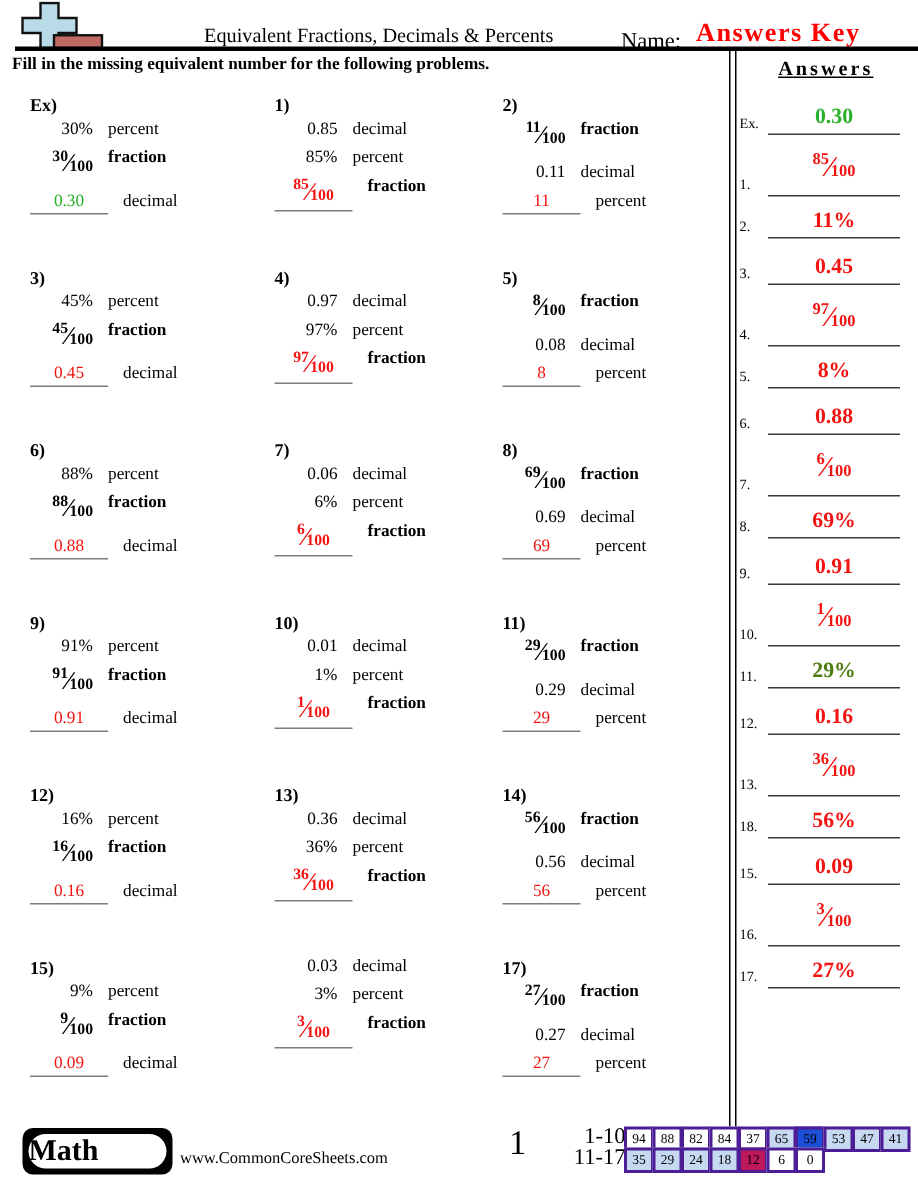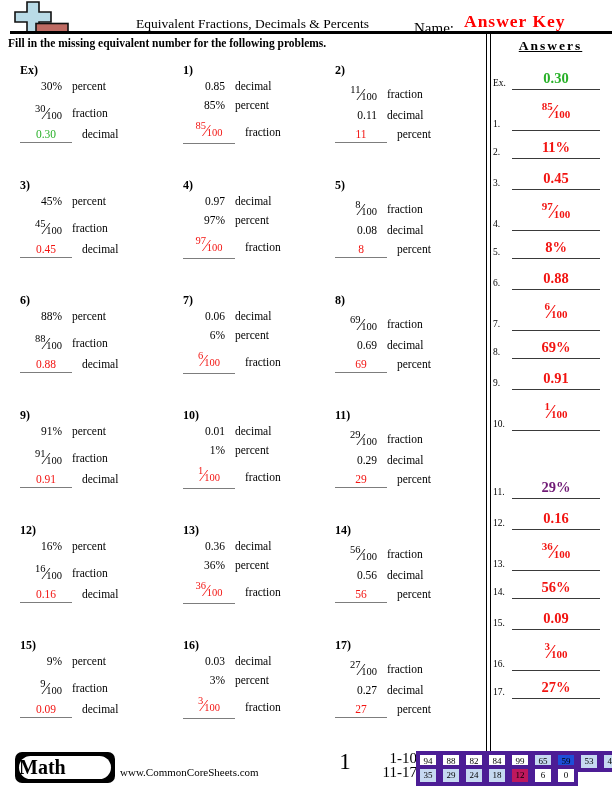--- a/index.html
+++ b/index.html
@@ -17,21 +17,21 @@
   
   .divider { position:absolute; left:486px; top:34px; height:717px; width:3px;
     border-left:1.5px solid #000; border-right:1.5px solid #000; }
   
   .problems { position:absolute; left:20px; top:61px; width:462px;
     display:grid; grid-template-columns:163px 152px 147px; grid-auto-rows:115px; }
   .problem { display:flex;flex-direction:column; }
   .pnum { width:27px; font-weight:bold; font-size:12px; padding-top:2px; }
   .pbody { flex:1; padding-top:2px; }
   .pline { display:flex; align-items:baseline; min-height:19px; }
-  .pline.fline { align-items:center; height:29px; min-height:29px; }
+  .pline.fline { align-items:flex-start; height:29px; min-height:29px;font-weight:bold; }
   .pval { width:42px; text-align:right; font-size:11.5px; white-space:nowrap; }
   .pval.ans { width:52px; text-align:center; border-bottom:1.6px solid #7d7d7d; padding-bottom:2px; }
   .plabel { margin-left:10px; font-size:11.5px; }
   .fline .plabel { padding-bottom:1px; }
   
   .frac { white-space:nowrap; display:inline-block; }
   .frac .fn { font-size:10.5px; position:relative; top:-7px; }
   .frac .fs { font-size:17px; margin:0 -1px; }
   .frac .fd { font-size:10.5px; position:relative; top:0; }
   
@@ -51,37 +51,37 @@
   .math-badge { position:absolute; left:15px; top:752px; width:100px; height:31px;
     background:#000; border-radius:7px; }
   .math-pill { position:absolute; left:4px; top:4px; right:4px; bottom:4px; background:#fff;
     border-radius:14px; text-align:left; font-size:20px; font-weight:bold; line-height:23px; }
   .website { position:absolute; left:120px; top:766px; font-size:11px; }
   .page-num { position:absolute; left:330px; top:749px; width:30px; text-align:center; font-size:23px; }
   .score { position:absolute; left:372px; top:751px; }
   .score-row { display:flex; height:15px; }
   .score-row + .score-row { margin-top:-1px; }
   .score-label { width:45px; text-align:right; padding-right:0; font-size:15px; line-height:15px; }
-  .score-cell { width:16px; height:13px; border:4px solid #4c1d95; margin-left:-1px;
+  .score-cell { width:16px; height:13px; border:2px solid #4c1d95; margin-left:-1px;
     text-align:center; line-height:13px; font-size:9px; background:#fff; }
 </style>
 </head>
 <body>
 
 <div class="page">
 
   <div class="logo">
     <svg width="58" height="34" viewBox="0 0 58 34">
       <path d="M14,1 L26,1 L26,11 L38,11 L38,21 L26,21 L26,31 L14,31 L14,21 L2,21 L2,11 L14,11 Z" fill="#b9dbe7" stroke="#111" stroke-width="1.6"></path>
       <rect x="23" y="22.5" width="32" height="8.5" fill="#bf6b63" stroke="#111" stroke-width="1.6"></rect>
     </svg>
   </div>
   <div class="title">Equivalent Fractions, Decimals &amp; Percents</div>
   <span class="name-label">Name:</span>
-  <span class="answer-key" style="color:#f00;">Answer Key</span>
+  <span class="answer-key" style="color:#f00;">Answers Key</span>
   <div class="header-line"></div>
   <div class="instruction">Fill in the missing equivalent number for the following problems.</div>
 
   <div class="problems">
       <div class="problem">
         <div class="pnum">Ex)</div>
         <div class="pbody">
           <div class="pline">
             <span class="pval">30%</span>
             <span class="plabel">percent</span>
@@ -345,21 +345,20 @@
             <span class="pval"><span class="frac"><span class="fn">9</span><span class="fs">⁄</span><span class="fd">100</span></span></span>
             <span class="plabel">fraction</span>
           </div>
           <div class="pline">
             <span class="pval ans" style="color: rgb(242, 20, 17);">0.09</span>
             <span class="plabel">decimal</span>
           </div>
         </div>
       </div>
       <div class="problem">
-        <div class="pnum">16)</div>
         <div class="pbody">
           <div class="pline">
             <span class="pval">0.03</span>
             <span class="plabel">decimal</span>
           </div>
           <div class="pline">
             <span class="pval">3%</span>
             <span class="plabel">percent</span>
           </div>
           <div class="pline fline">
@@ -430,32 +429,32 @@
         <div class="ans-item">
           <span class="ans-id">9.</span>
           <span class="ans-val" style="color: rgb(242, 20, 17);">0.91</span>
         </div>
         <div class="ans-item frac-item">
           <span class="ans-id">10.</span>
           <span class="ans-val" style="color: rgb(242, 20, 17);"><span class="frac"><span class="fn">1</span><span class="fs">⁄</span><span class="fd">100</span></span></span>
         </div>
         <div class="ans-item">
           <span class="ans-id">11.</span>
-          <span class="ans-val" style="color: #701a75; margin-top: 40px;">29%</span>
+          <span class="ans-val" style="color: #4d7c0f;">29%</span>
         </div>
         <div class="ans-item">
           <span class="ans-id">12.</span>
           <span class="ans-val" style="color: rgb(242, 20, 17);">0.16</span>
         </div>
         <div class="ans-item frac-item">
           <span class="ans-id">13.</span>
           <span class="ans-val" style="color: rgb(242, 20, 17);"><span class="frac"><span class="fn">36</span><span class="fs">⁄</span><span class="fd">100</span></span></span>
         </div>
         <div class="ans-item">
-          <span class="ans-id">14.</span>
+          <span class="ans-id">18.</span>
           <span class="ans-val" style="color: rgb(242, 20, 17);">56%</span>
         </div>
         <div class="ans-item">
           <span class="ans-id">15.</span>
           <span class="ans-val" style="color: rgb(242, 20, 17);">0.09</span>
         </div>
         <div class="ans-item frac-item">
           <span class="ans-id">16.</span>
           <span class="ans-val" style="color: rgb(242, 20, 17);"><span class="frac"><span class="fn">3</span><span class="fs">⁄</span><span class="fd">100</span></span></span>
         </div>
@@ -471,21 +470,21 @@
   </div>
   <div class="website">www.CommonCoreSheets.com</div>
   <div class="page-num">1</div>
   <div class="score" id="score-table">
       <div class="score-row">
         <span class="score-label">1-10</span>
         <span class="score-cell">94</span>
         <span class="score-cell">88</span>
         <span class="score-cell">82</span>
         <span class="score-cell">84</span>
-        <span class="score-cell">99</span>
+        <span class="score-cell">37</span>
         <span class="score-cell" style="background: rgb(198, 217, 241);">65</span>
         <span class="score-cell" style="background: #1d4ed8;">59</span>
         <span class="score-cell" style="background: rgb(198, 217, 241);">53</span>
         <span class="score-cell" style="background: rgb(198, 217, 241);">47</span>
         <span class="score-cell" style="background: rgb(198, 217, 241);">41</span>
       </div>
       <div class="score-row">
         <span class="score-label">11-17</span>
         <span class="score-cell" style="background: rgb(198, 217, 241);">35</span>
         <span class="score-cell" style="background: rgb(198, 217, 241);">29</span>

